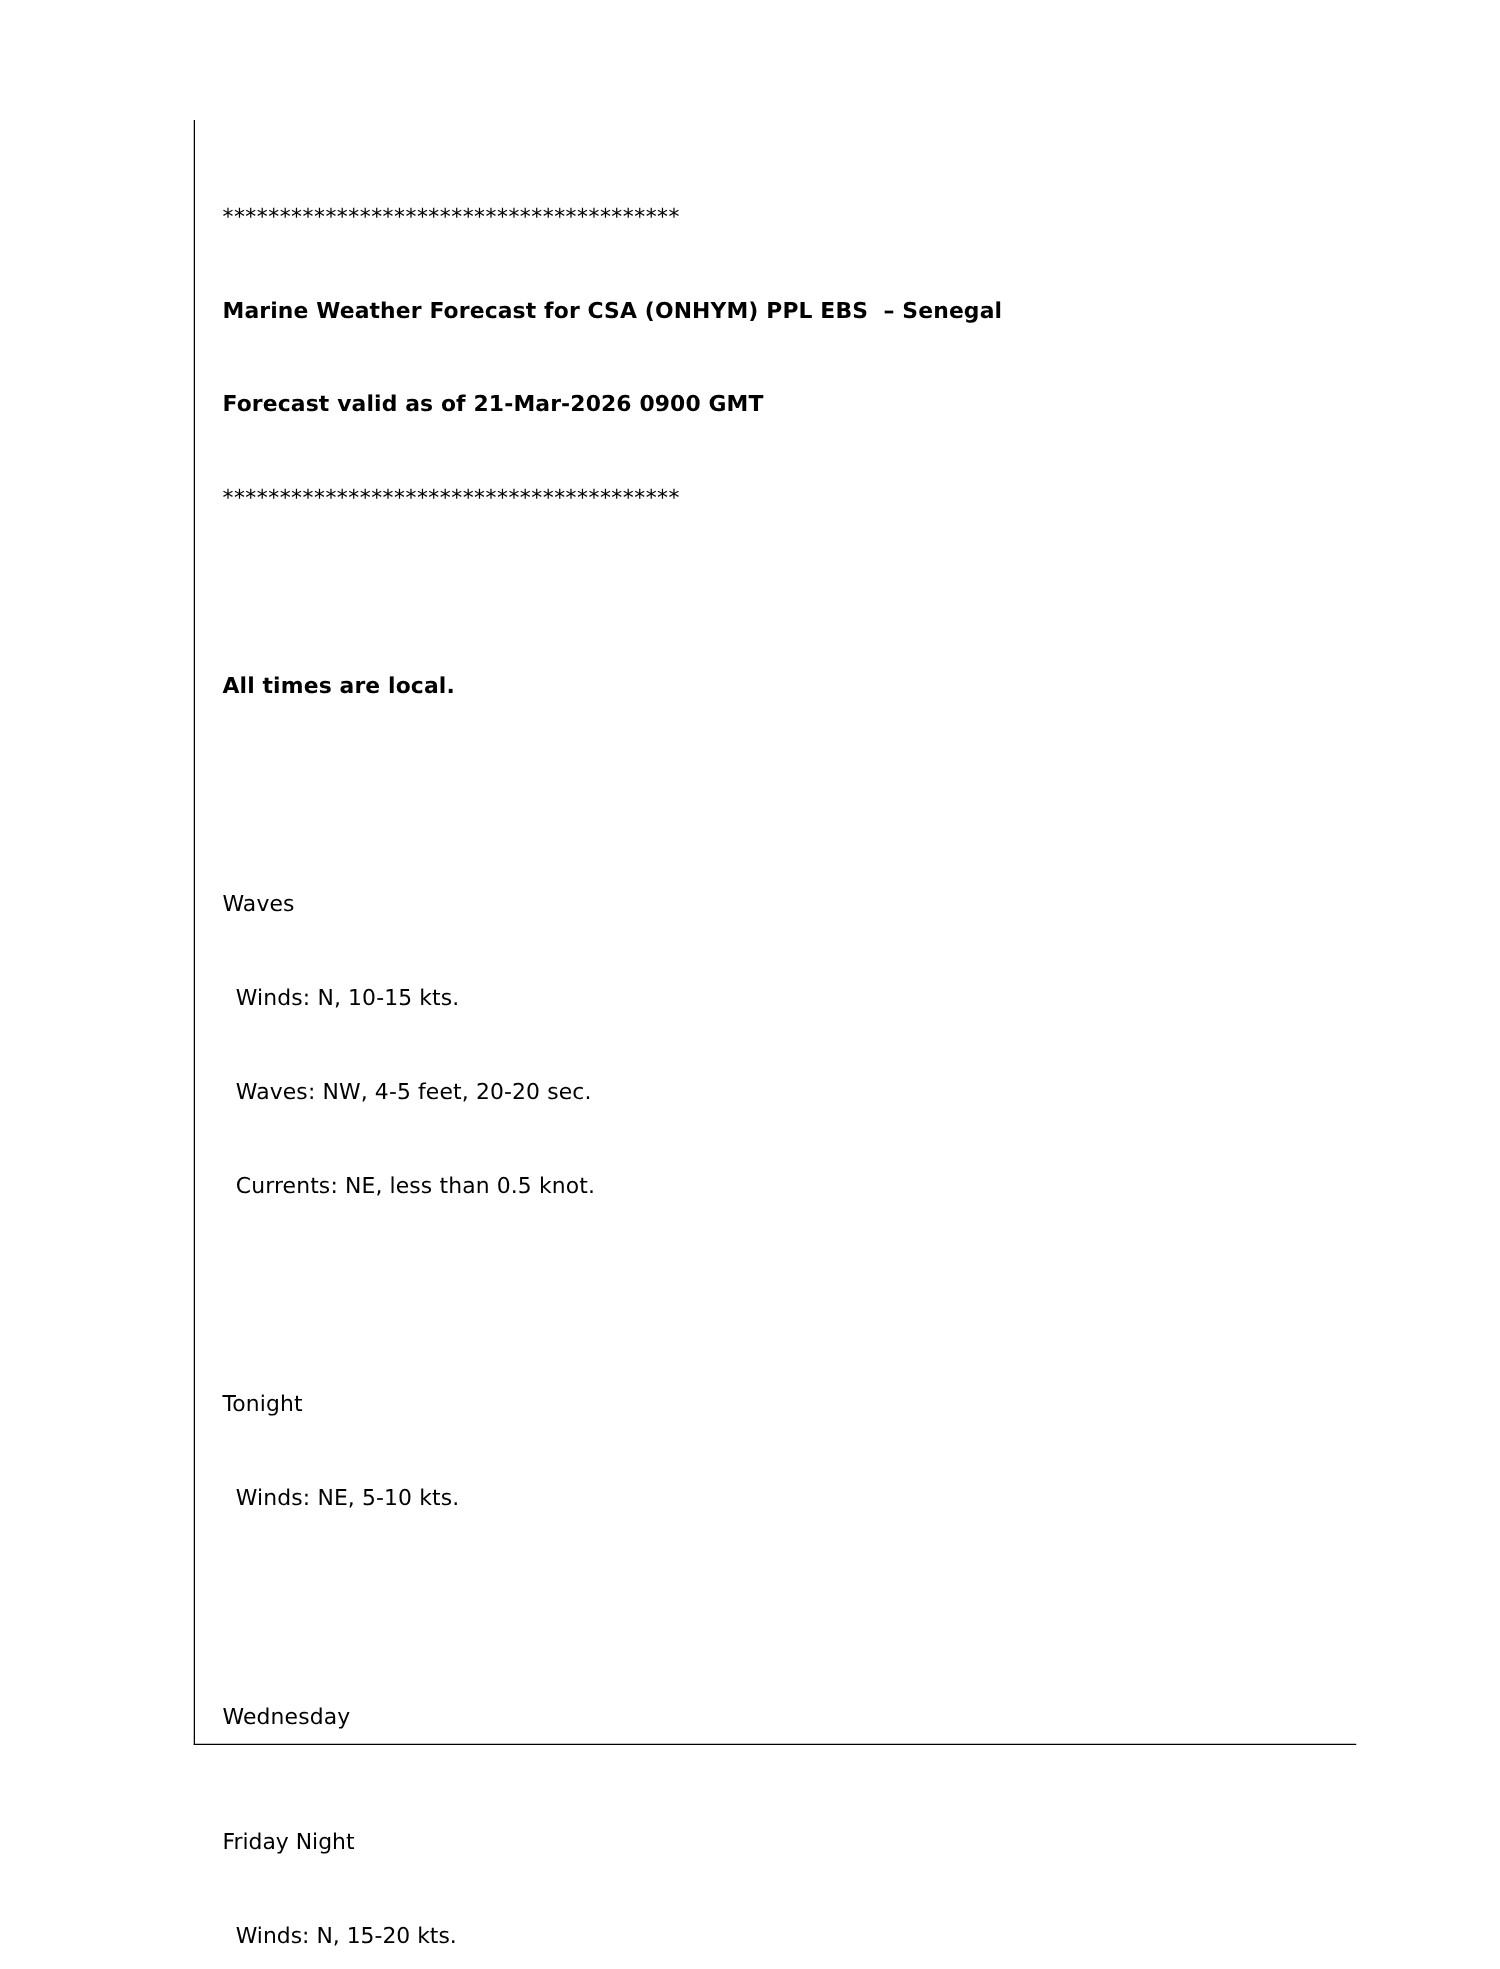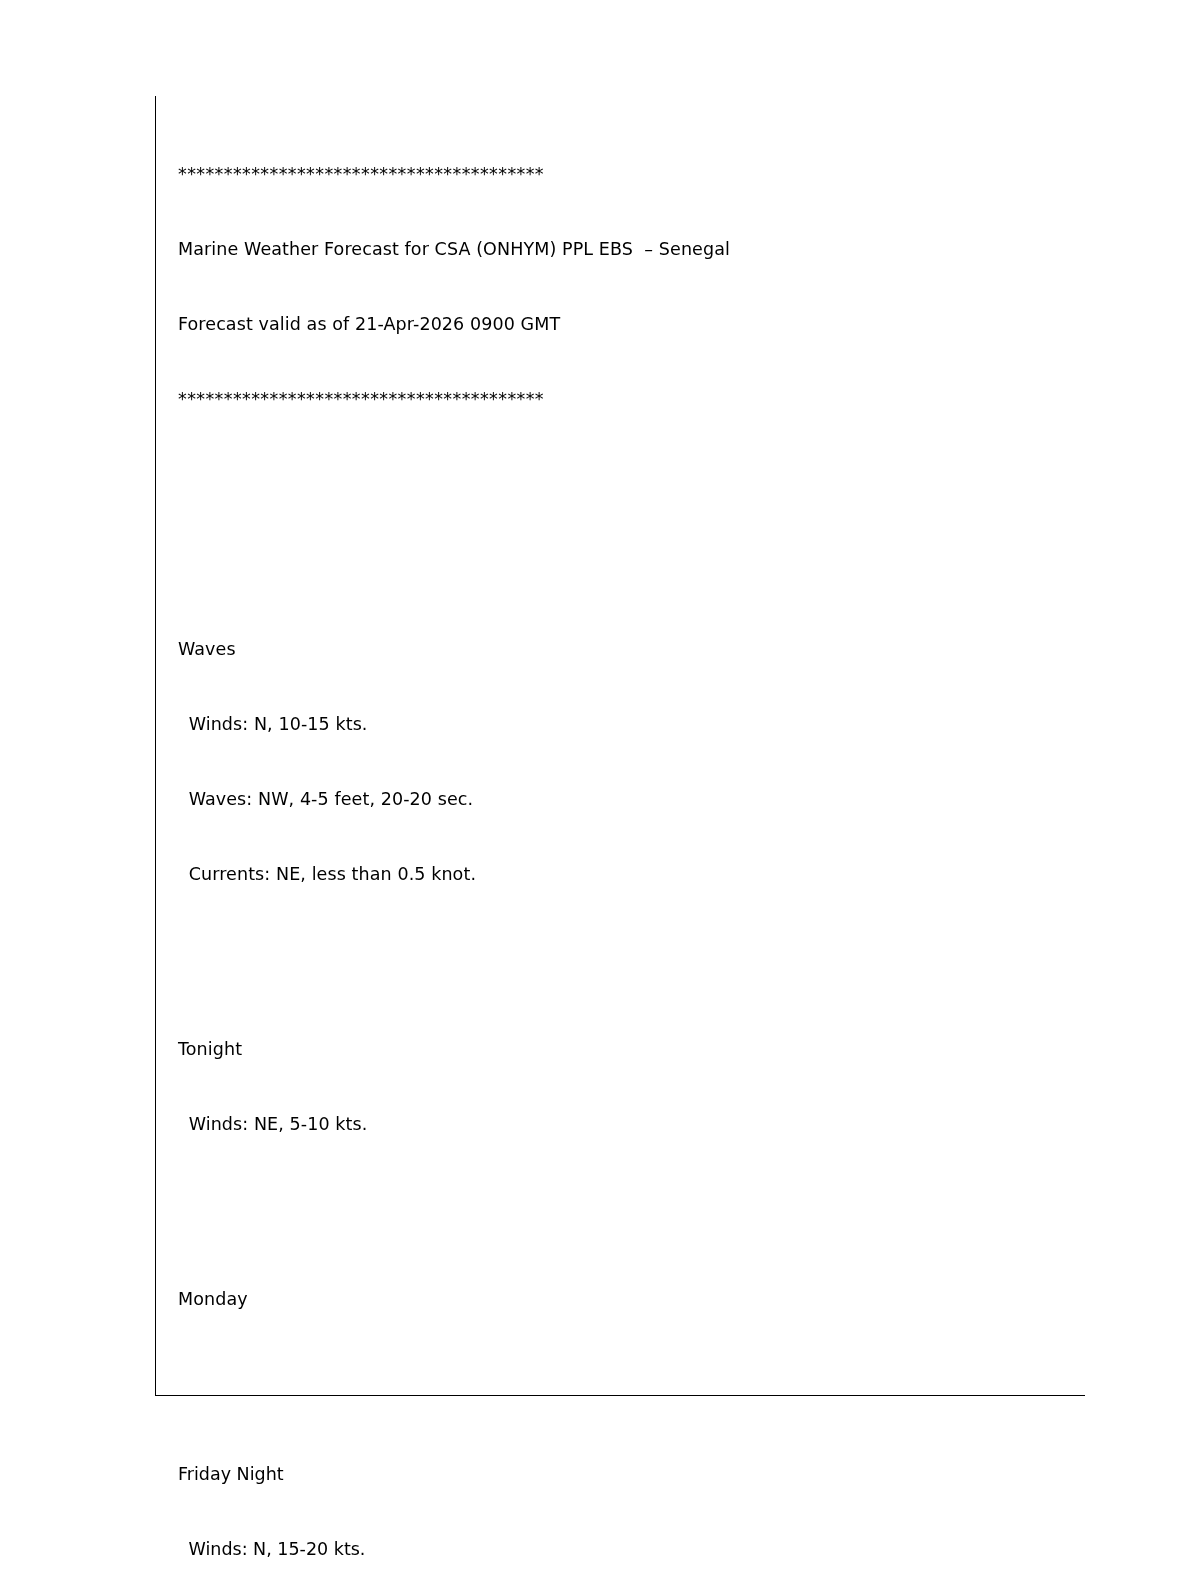--- a/index.html
+++ b/index.html
@@ -46,20 +46,21 @@
   .stars {
     display: block;
     letter-spacing: 0.4px;
   }
   .blank {
     display: block;
     height: 25px;
   }
   .line {
     display: block;
+    font-weight: bold;
   }
   .indent {
     display: block;
     padding-left: 5px;
   }
   .blockhead {
     display: block;
   }
   .tail {
     position: absolute;
@@ -74,36 +75,37 @@
 </head>
 <body>
 
 <div class="page">
 
   <div class="frame"></div>
 
   <div class="doc-text">
     <span class="stars">****************************************</span>
     <span class="line">Marine Weather Forecast for CSA (ONHYM) PPL EBS  – Senegal</span>
-    <span class="line">Forecast valid as of 21-Apr-2026 0900 GMT</span>
+    <span class="line">Forecast valid as of 21-Mar-2026 0900 GMT</span>
     <span class="stars">****************************************</span>
     <span class="blank"></span>
+    <span class="line">All times are local.</span>
     <span class="blank"></span>
 
     <span class="blockhead">Waves</span>
     <span class="indent"> Winds: N, 10-15 kts.</span>
     <span class="indent"> Waves: NW, 4-5 feet, 20-20 sec.</span>
     <span class="indent"> Currents: NE, less than 0.5 knot.</span>
     <span class="blank"></span>
 
     <span class="blockhead">Tonight</span>
     <span class="indent"> Winds: NE, 5-10 kts.</span>
     <span class="blank"></span>
 
-    <span class="blockhead">Monday</span>
+    <span class="blockhead">Wednesday</span>
     
     
     
     
 
     
     
     
     
     

